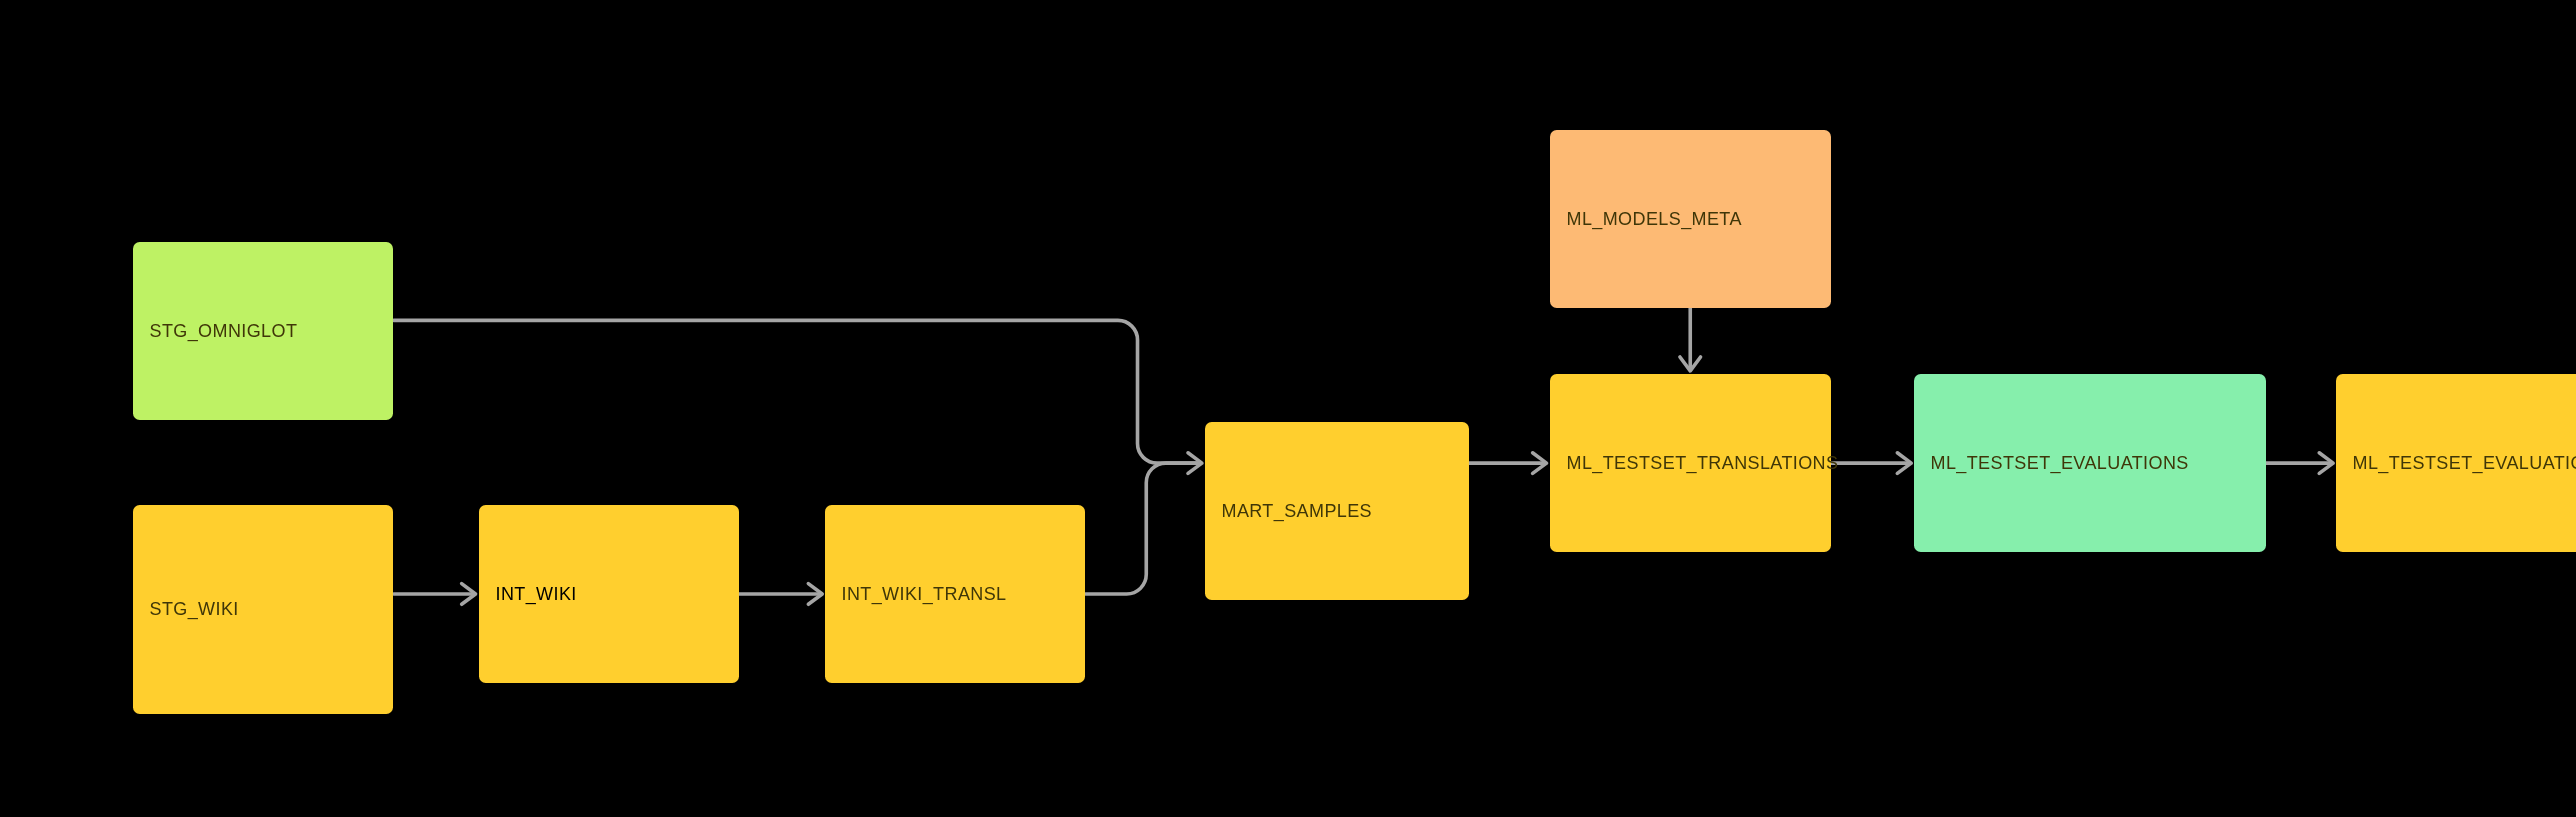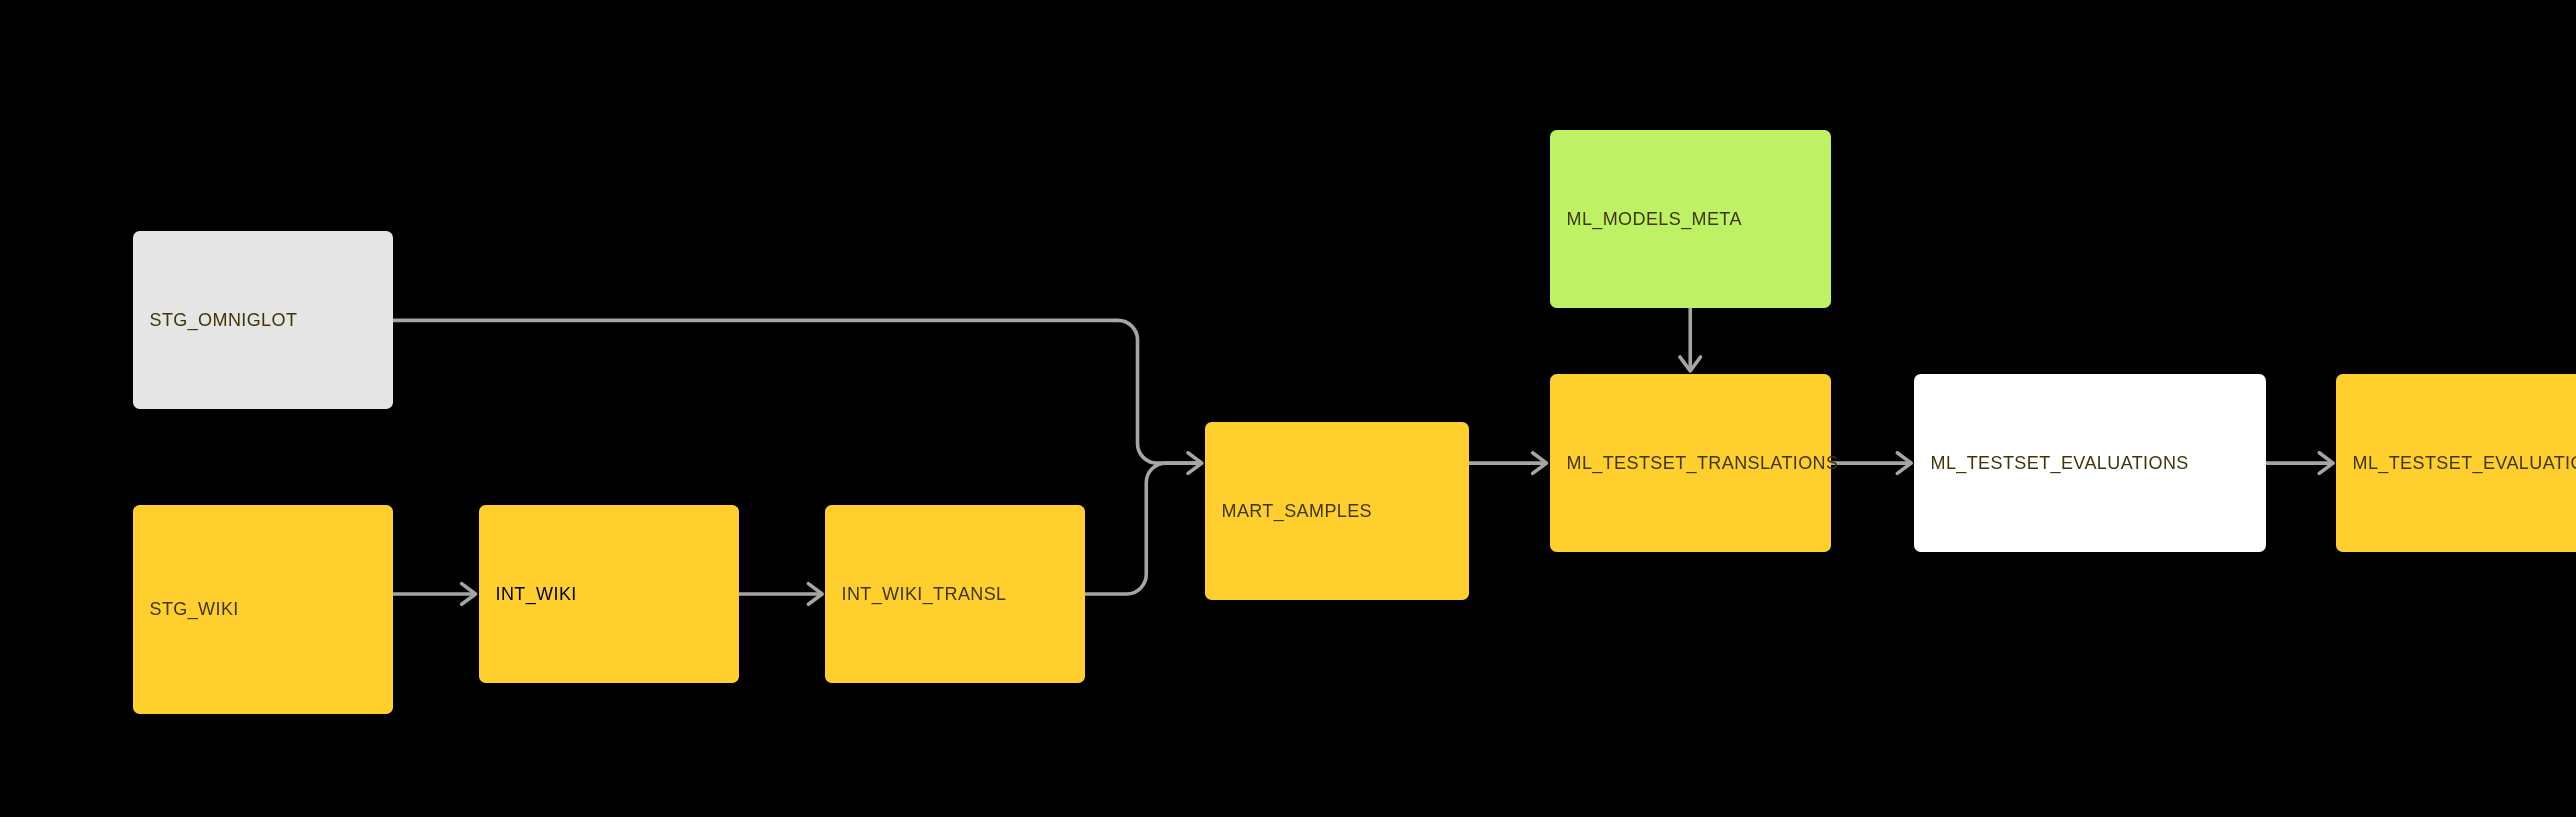--- a/index.html
+++ b/index.html
@@ -58,41 +58,41 @@
       <path d="M 2306 879 L 2333 899 L 2306 919" class="edge" stroke="#A5A5A5" stroke-width="7"></path>
       <path d="M 2851 899 H 2996" class="edge" stroke="#A5A5A5" stroke-width="7"></path>
       <path d="M 2975 879 L 3002 899 L 2975 919" class="edge" stroke="#A5A5A5" stroke-width="7"></path>
       <path d="M 3281 598 V 714" class="edge" stroke="#A5A5A5" stroke-width="7"></path>
       <path d="M 3261 693 L 3281 720 L 3301 693" class="edge" stroke="#A5A5A5" stroke-width="7"></path>
       <path d="M 3553 899 H 3704" class="edge" stroke="#A5A5A5" stroke-width="7"></path>
       <path d="M 3683 879 L 3710 899 L 3683 919" class="edge" stroke="#A5A5A5" stroke-width="7"></path>
       <path d="M 4399 899 H 4523" class="edge" stroke="#A5A5A5" stroke-width="7"></path>
       <path d="M 4502 879 L 4529 899 L 4502 919" class="edge" stroke="#A5A5A5" stroke-width="7"></path>
     </svg>
-<div class="node" style="left: 133px; top: 231px; width: 260px; height: 178px; background: #e5e5e5;">
+<div class="node" style="left: 133px; top: 242px; width: 260px; height: 178px; background: #bef264;">
       <span class="node-label" style="color: rgb(63, 54, 8);">STG_OMNIGLOT</span>
     </div>
     <div class="node" style="left: 133px; top: 505px; width: 260px; height: 209px; background: rgb(255, 207, 46);">
       <span class="node-label" style="color: rgb(63, 54, 8);">STG_WIKI</span>
     </div>
     <div class="node" style="left: 479px; top: 505px; width: 260px; height: 178px; background: rgb(255, 207, 46);">
       <span class="node-label" style="color: #000000;">INT_WIKI</span>
     </div>
     <div class="node" style="left: 825px; top: 505px; width: 260px; height: 178px; background: rgb(255, 207, 46);">
       <span class="node-label" style="color: rgb(63, 54, 8); text-align: center;">INT_WIKI_TRANSL</span>
     </div>
     <div class="node" style="left: 1205px; top: 374px; width: 264px; height: 178px; background: rgb(255, 207, 46); margin-top: 48px;">
       <span class="node-label" style="color: rgb(63, 54, 8);">MART_SAMPLES</span>
     </div>
-    <div class="node" style="left: 1550px; top: 130px; width: 281px; height: 178px; background: #bef264;">
+    <div class="node" style="left: 1550px; top: 130px; width: 281px; height: 178px; background: #fdba74;">
       <span class="node-label" style="color: rgb(63, 54, 8);">ML_MODELS_META</span>
     </div>
     <div class="node" style="left: 1550px; top: 374px; width: 281px; height: 178px; background: rgb(255, 207, 46);">
       <span class="node-label" style="color: rgb(63, 54, 8);">ML_TESTSET_TRANSLATIONS</span>
     </div>
-    <div class="node" style="left: 1914px; top: 374px; width: 352px; height: 178px; background: #ffffff;">
+    <div class="node" style="left: 1914px; top: 374px; width: 352px; height: 178px; background: #86efac;">
       <span class="node-label" style="color: rgb(63, 54, 8);">ML_TESTSET_EVALUATIONS</span>
     </div>
     <div class="node" style="left: 2336px; top: 374px; width: 356px; height: 178px; background: rgb(255, 207, 46);">
       <span class="node-label" style="color: rgb(63, 54, 8);">ML_TESTSET_EVALUATIONS_AVERAGES</span>
     </div>
   </div>
 
 
 </body></html>

